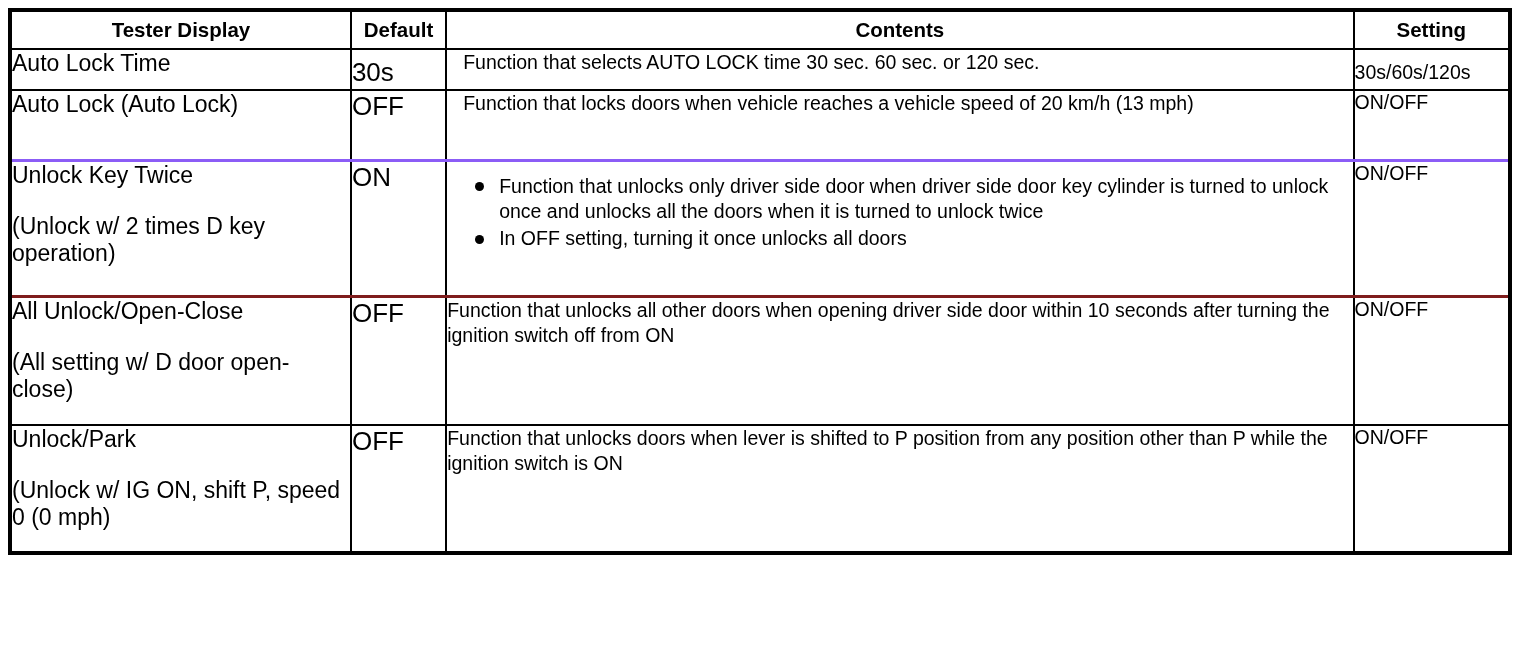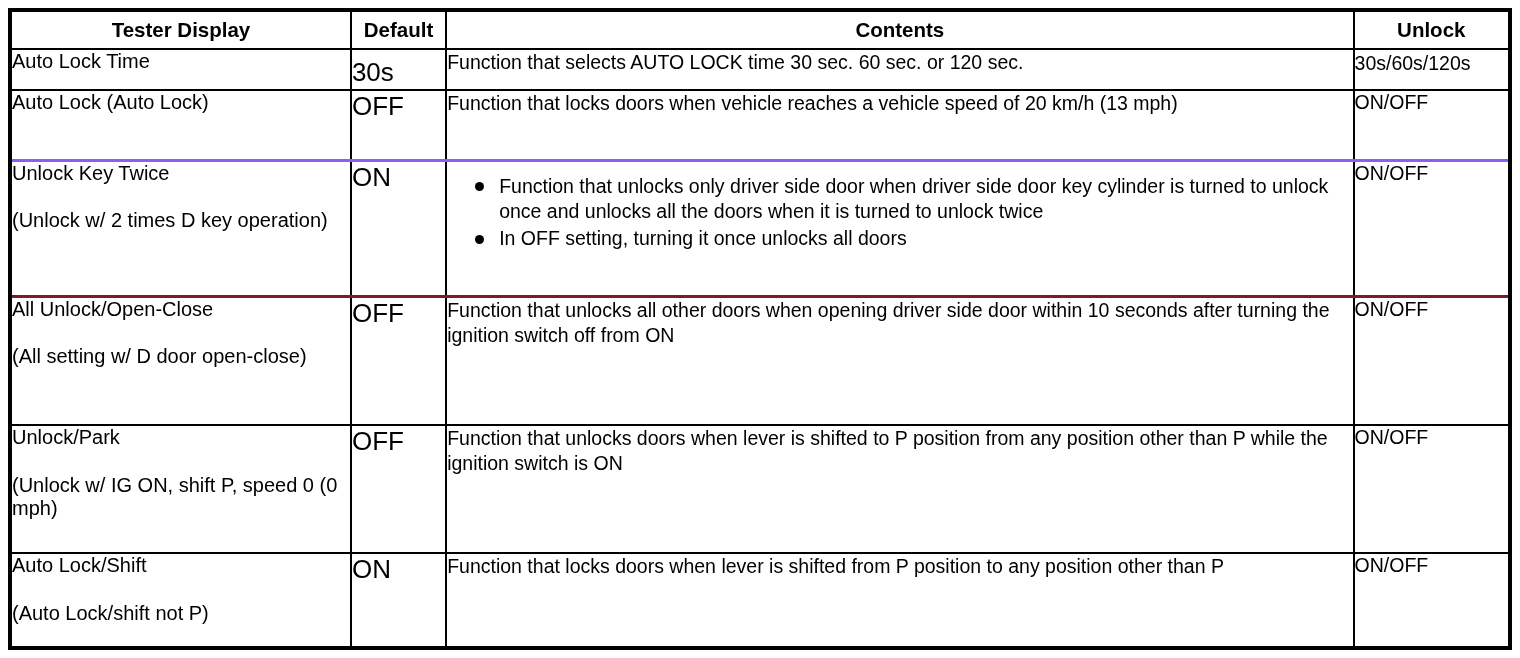--- a/index.html
+++ b/index.html
@@ -59,21 +59,21 @@
     font-size: 20.5px;
     height: 36px;
     line-height: 36px;
     white-space: nowrap;
     padding: 0 4px;
   }
 
   
   td.name-cell {
     padding: 6px 0 6px 7px;
-    font-size: 20px;
+    font-size: 23px;
     line-height: 1.18;
     vertical-align: top;
   }
   td.name-cell .title {
     display: block;
   }
   td.name-cell .sub {
     display: block;
     margin-top: 24px;
   }
@@ -86,21 +86,21 @@
   }
   tr.r0 td.default-cell { vertical-align: top; padding-top: 7px; }
 
   td.contents-cell {
     font-size: 19.5px;
     line-height: 1.30;
     padding: 7px 10px 7px 11px;
     vertical-align: middle;
   }
   tr.r0 td.contents-cell,
-  tr.r1 td.contents-cell { vertical-align: top; }
+  tr.r1 td.contents-cell { vertical-align: top; padding-left: 16px; }
 
   td.contents-cell ul.bullets {
     margin: 12px;
     padding: 0;
     list-style: none;
   }
   td.contents-cell ul.bullets li {
     position: relative;
     padding-left: 40px;
     margin: 0 0 2px 0;
@@ -116,21 +116,21 @@
     display: block;
   }
 
   td.setting-cell {
     font-size: 19.5px;
     text-align: left;
     padding-left: 5px;
     vertical-align: middle;
     white-space: nowrap;
   }
-  tr.r0 td.setting-cell { vertical-align: top; padding-top: 2px; }
+  tr.r0 td.setting-cell { vertical-align: top; padding-top: 11px; }
   tr.r1 td.setting-cell { padding-top: 0; }
 
   
   tr.r0 { height: 41px; }
   tr.r1 { height: 70px; }
   tr.r2 { height: 136px; }
   tr.r3 { height: 129px; margin-left: 39px; }
   tr.r4 { height: 128px; }
   tr.r5 { height: 95px; }
 
@@ -147,21 +147,21 @@
       <col class="c-name">
       <col class="c-default">
       <col class="c-contents">
       <col class="c-setting">
     </colgroup>
     <thead>
       <tr>
         <th>Tester Display</th>
         <th>Default</th>
         <th>Contents</th>
-        <th>Unlock</th>
+        <th>Setting</th>
       </tr>
     </thead>
     <tbody>
 
       <tr class="r0">
         <td class="name-cell single">
           <span class="title">Auto Lock Time</span>
 
         </td>
         <td class="default-cell">30s</td>
@@ -221,27 +221,16 @@
           <span class="title">Unlock/Park</span>
           <span class="sub">(Unlock w/ IG ON, shift P, speed 0 (0 mph)</span>
         </td>
         <td class="default-cell">OFF</td>
         <td class="contents-cell">
           <span>Function that unlocks doors when lever is shifted to P position from any position other than P while the ignition switch is ON</span>
         </td>
         <td class="setting-cell">ON/OFF</td>
       </tr>
 
-      <tr class="r5">
-        <td class="name-cell">
-          <span class="title">Auto Lock/Shift</span>
-          <span class="sub">(Auto Lock/shift not P)</span>
-        </td>
-        <td class="default-cell">ON</td>
-        <td class="contents-cell">
-          <span>Function that locks doors when lever is shifted from P position to any position other than P</span>
-        </td>
-        <td class="setting-cell">ON/OFF</td>
-      </tr>
 
     </tbody>
   </table>
 </div>
 
 </body></html>

